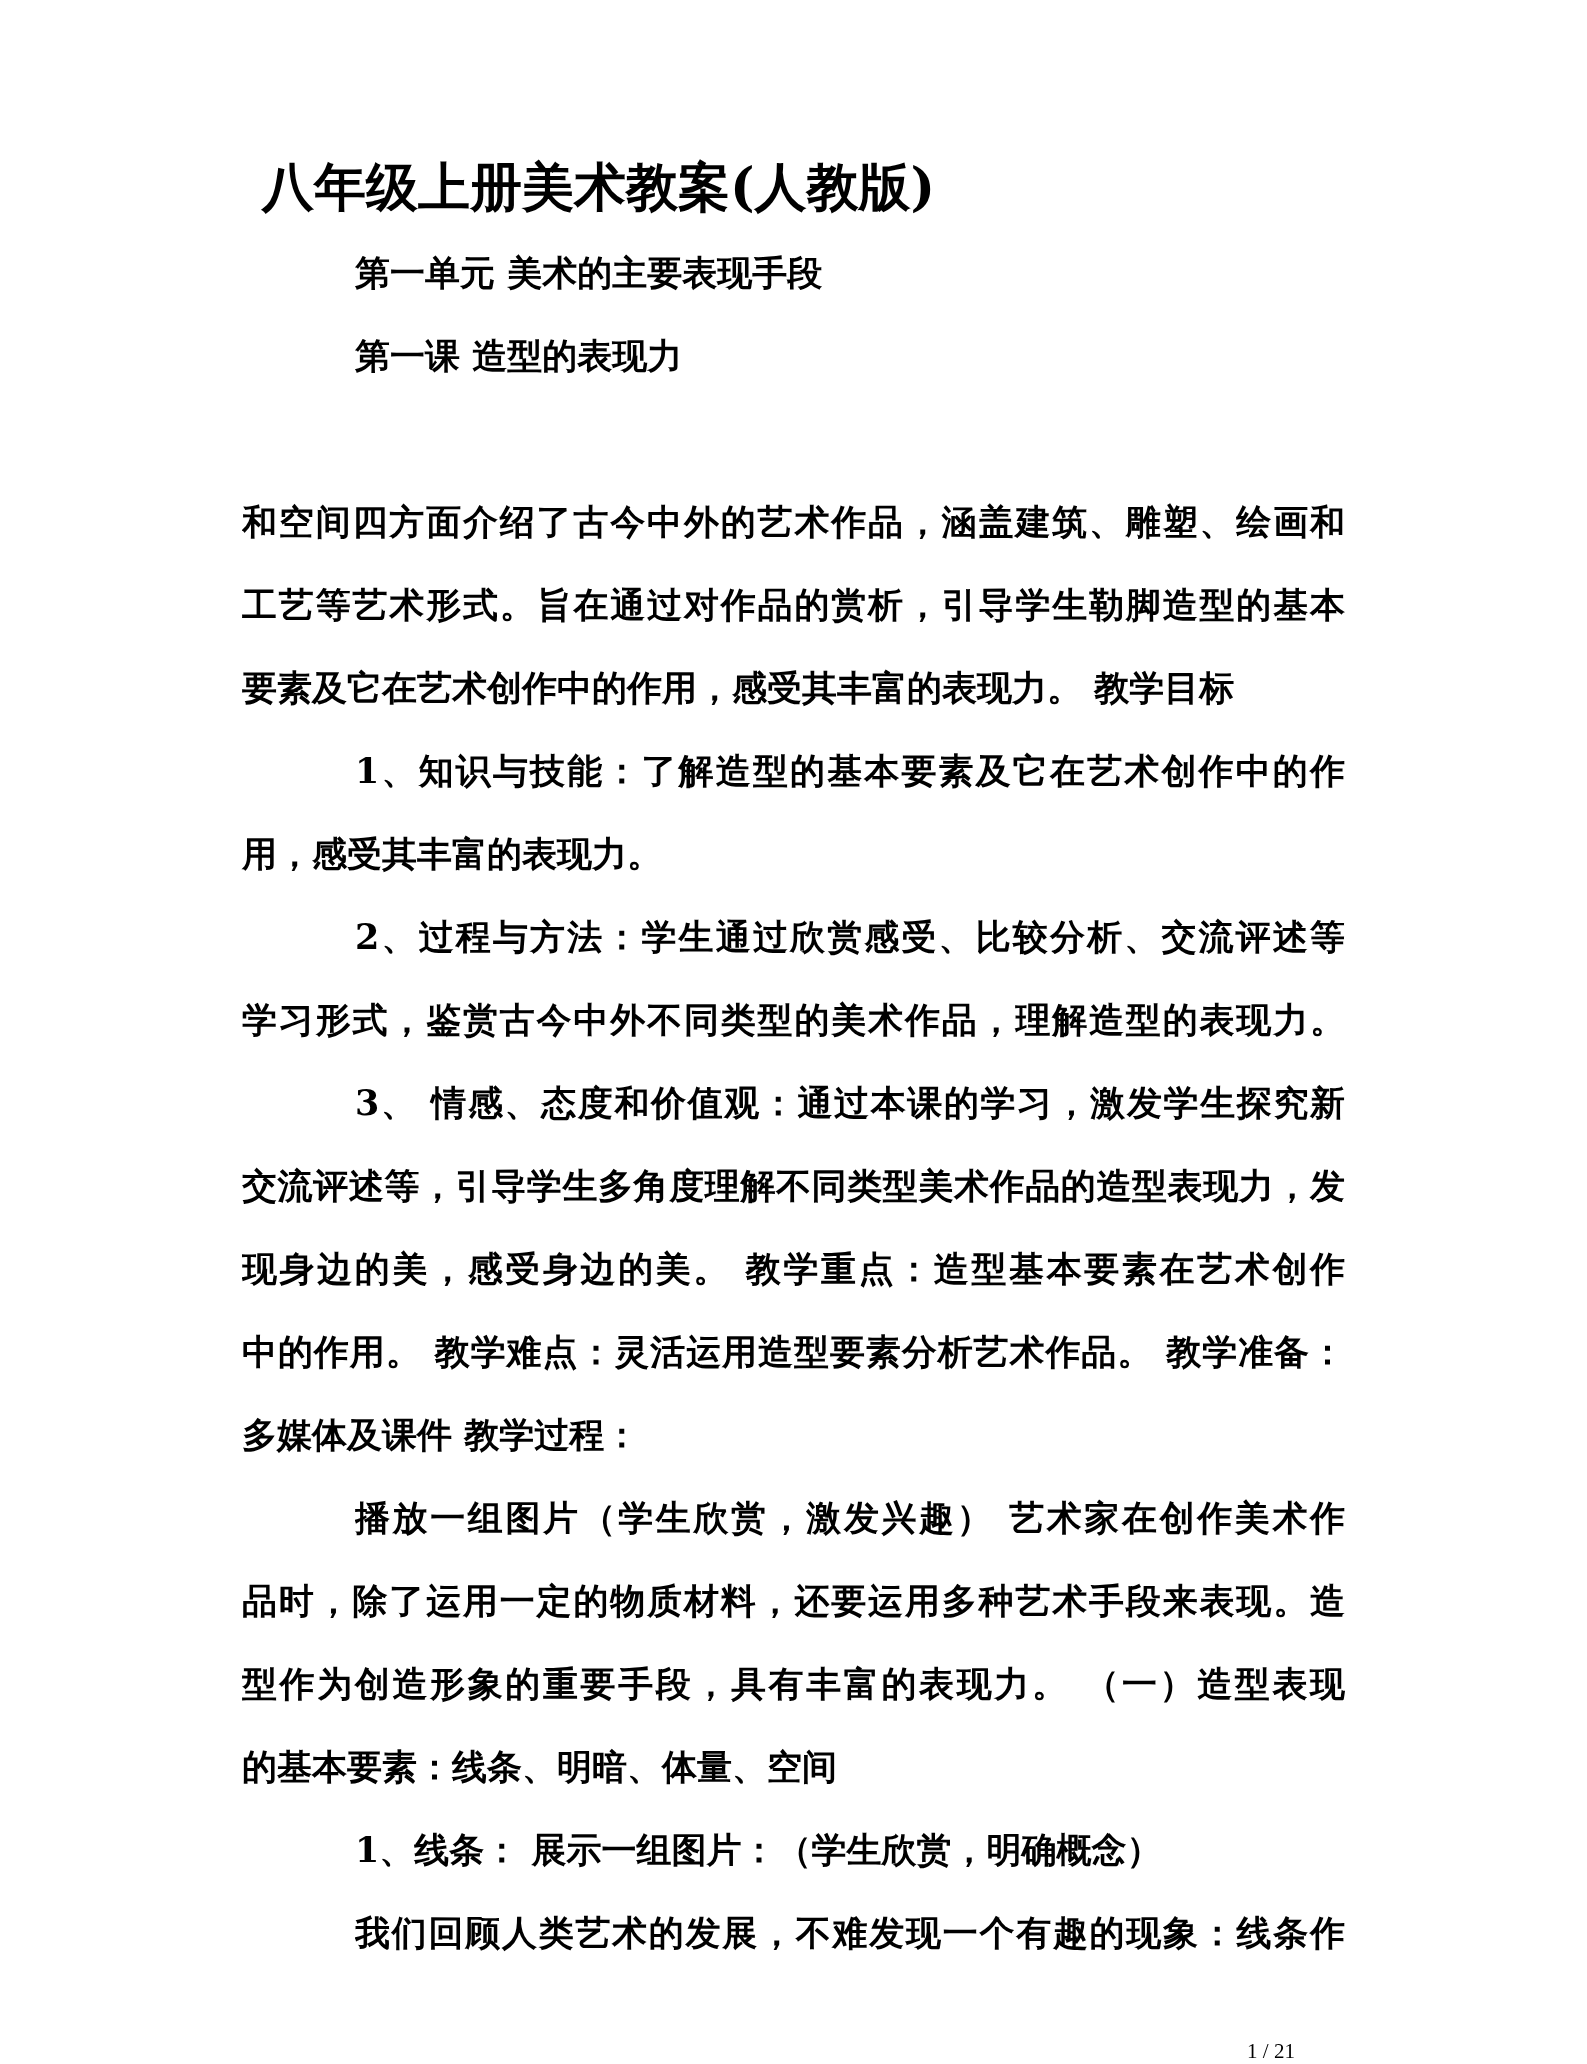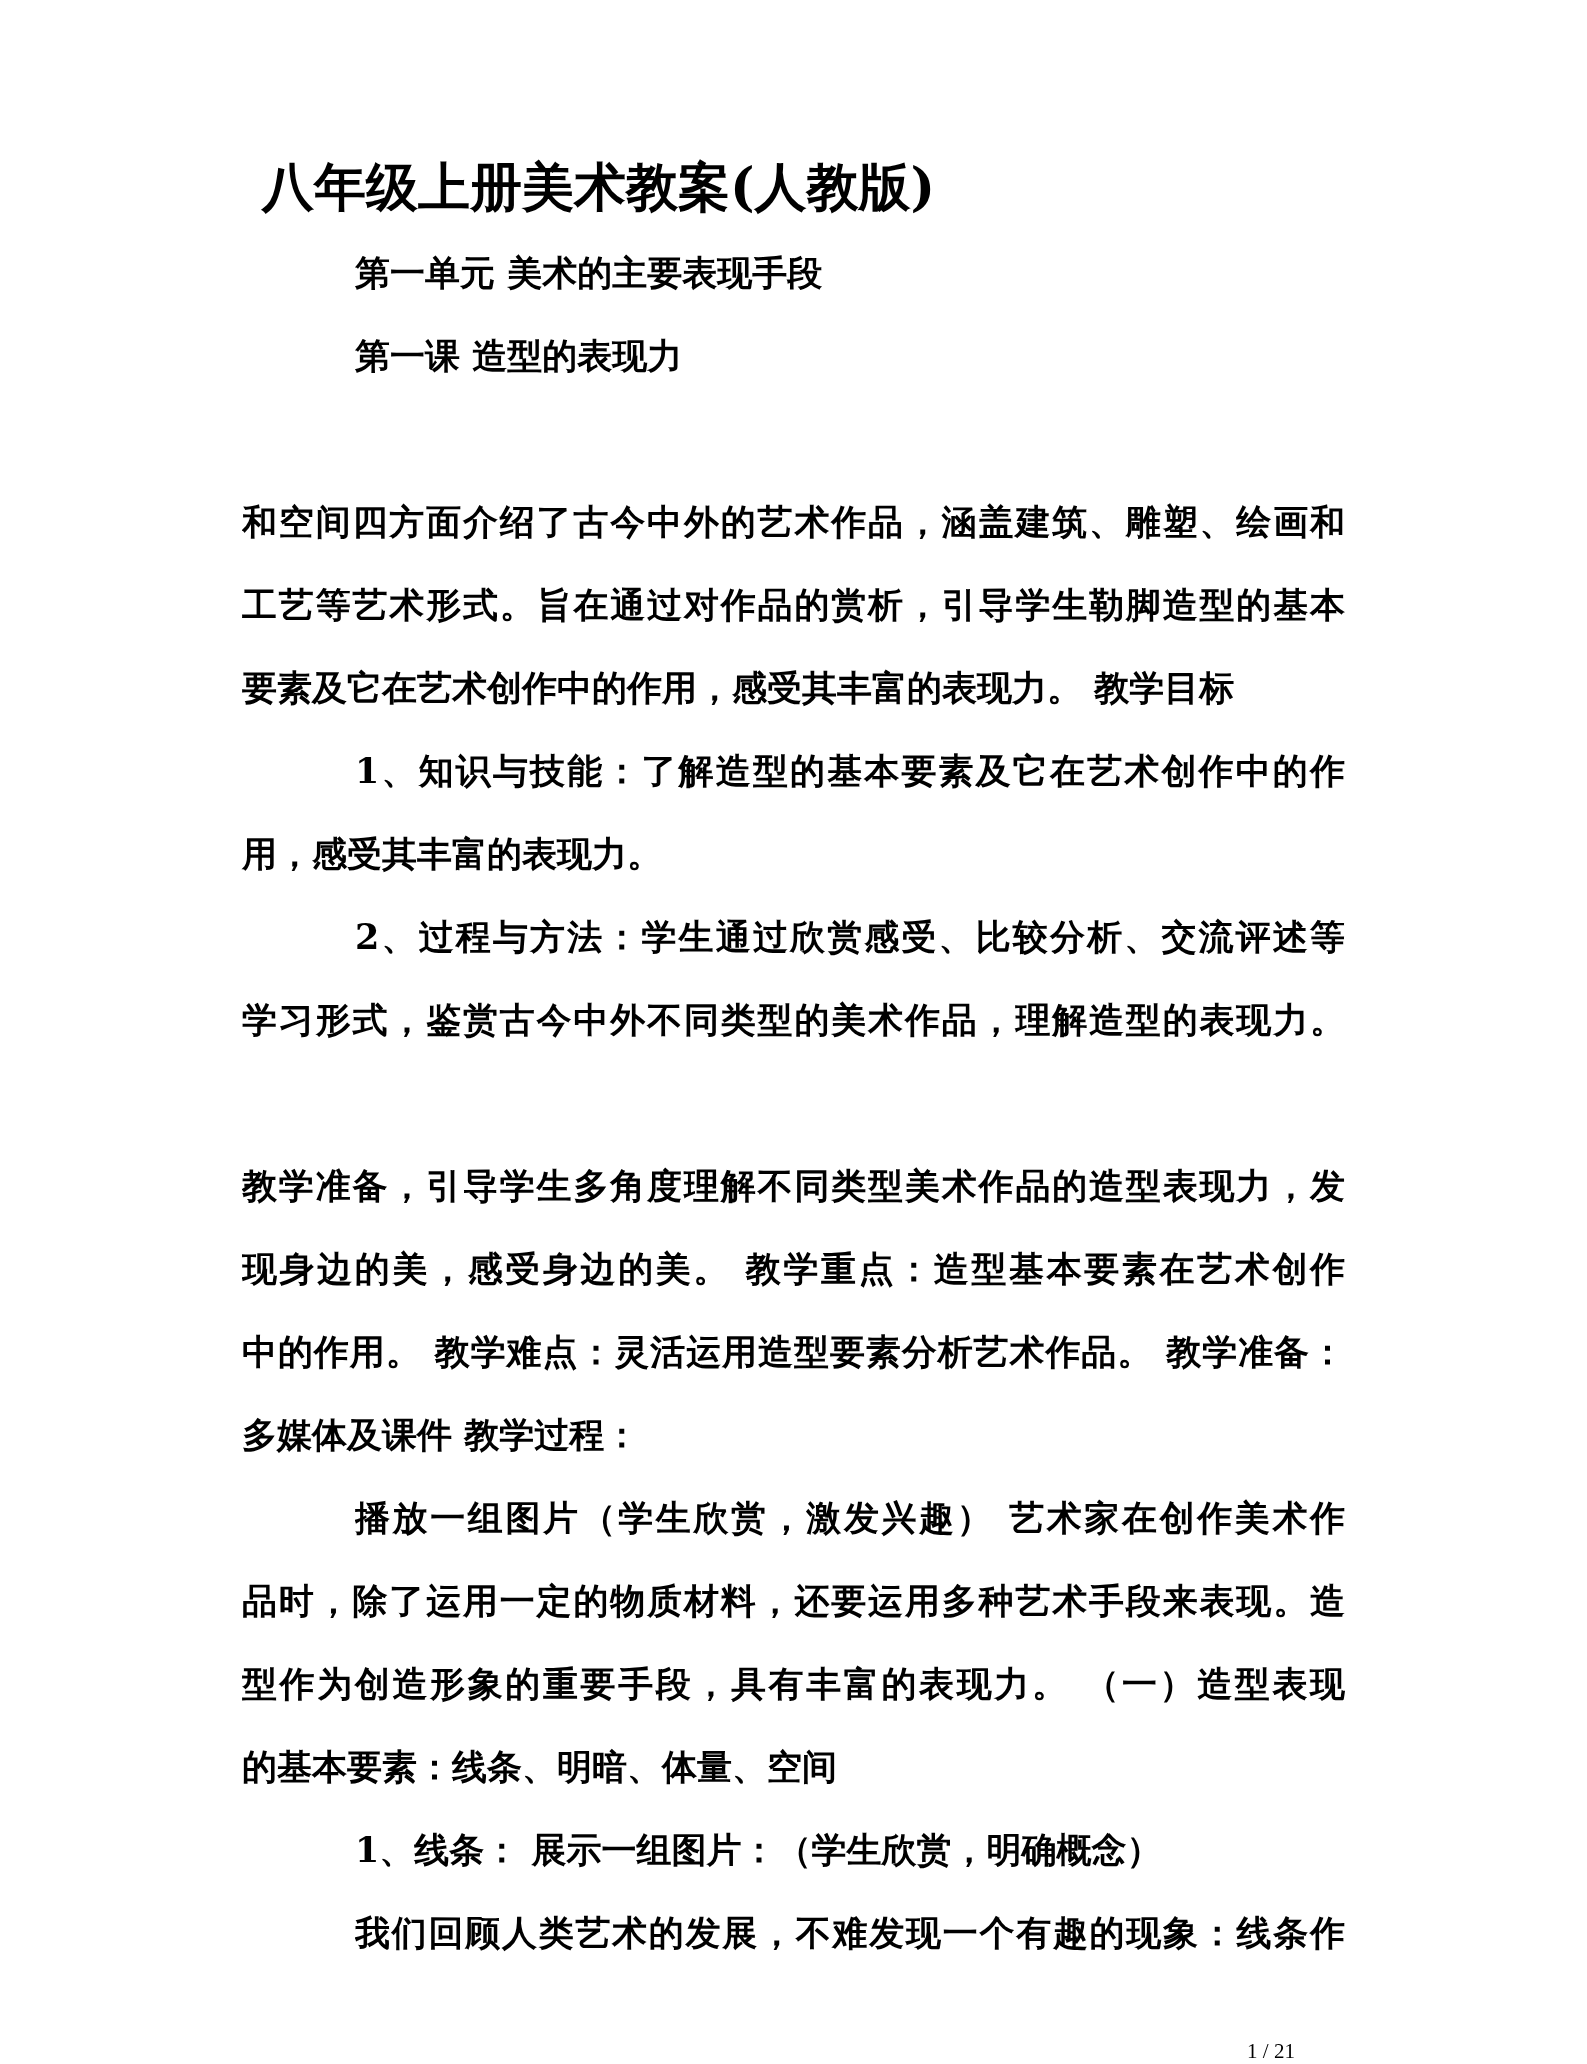--- a/index.html
+++ b/index.html
@@ -82,21 +82,22 @@
   <div class="line full" style="top:498px">和空间四方面介绍了古今中外的艺术作品，涵盖建筑、雕塑、绘画和</div>
   <div class="line full" style="top:581px">工艺等艺术形式。旨在通过对作品的赏析，引导学生勒脚造型的基本</div>
   <div class="line" style="top:664px">要素及它在艺术创作中的作用，感受其丰富的表现力。 教学目标</div>
 
   <div class="line indent full" style="top:747px">1、知识与技能：了解造型的基本要素及它在艺术创作中的作</div>
   <div class="line" style="top:830px">用，感受其丰富的表现力。</div>
 
   <div class="line indent full" style="top:913px">2、过程与方法：学生通过欣赏感受、比较分析、交流评述等</div>
   <div class="line full" style="top:996px">学习形式，鉴赏古今中外不同类型的美术作品，理解造型的表现力。</div>
 
-  <div class="line full" style="top:1162px">教学准备，引导学生多角度理解不同类型美术作品的造型表现力，发</div>
+  <div class="line indent full" style="top:1079px">3、 情感、态度和价值观：通过本课的学习，激发学生探究新</div>
+  <div class="line full" style="top:1162px">交流评述等，引导学生多角度理解不同类型美术作品的造型表现力，发</div>
   <div class="line full" style="top:1328px">中的作用。 教学难点：灵活运用造型要素分析艺术作品。 教学准备：</div>
   <div class="line full" style="top:1245px">现身边的美，感受身边的美。 教学重点：造型基本要素在艺术创作</div>
   <div class="line" style="top:1411px">多媒体及课件 教学过程：</div>
 
   <div class="line indent full" style="top:1494px">播放一组图片（学生欣赏，激发兴趣） 艺术家在创作美术作</div>
   <div class="line full" style="top:1577px">品时，除了运用一定的物质材料，还要运用多种艺术手段来表现。造</div>
   <div class="line full" style="top:1660px">型作为创造形象的重要手段，具有丰富的表现力。 （一）造型表现</div>
   <div class="line" style="top:1743px">的基本要素：线条、明暗、体量、空间</div>
 
   <div class="line indent" style="top:1826px">1、线条： 展示一组图片：（学生欣赏，明确概念）</div>

